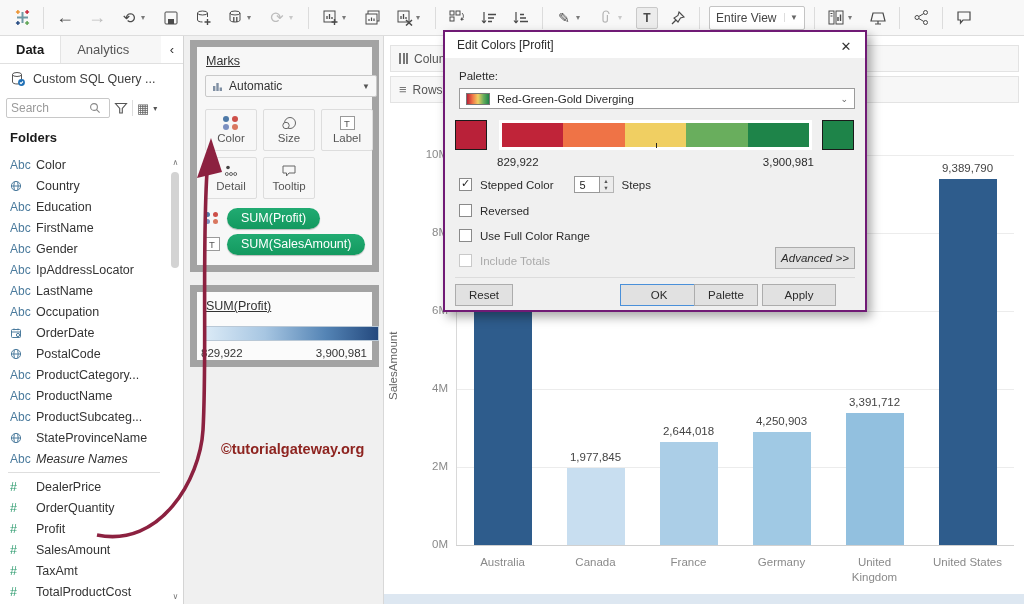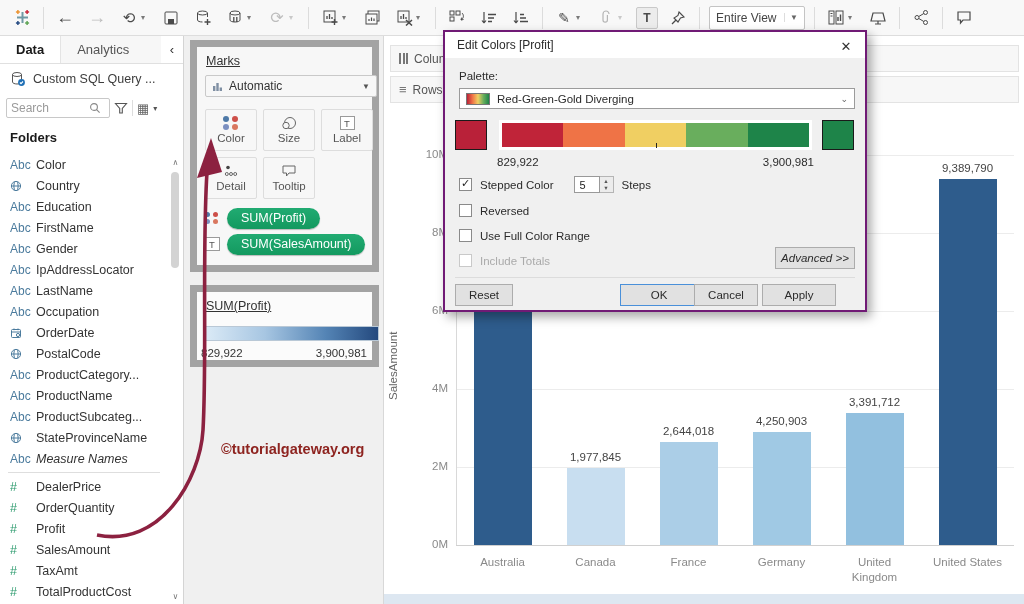--- a/index.html
+++ b/index.html
@@ -641,15 +641,15 @@
   </div>
   <div class="cbrow" style="top:221px;">
     <span class="cb disabled"></span>
     <span class="cap disabled">Include Totals</span>
   </div>
   <button class="win-btn" style="left:330px;top:215px;width:80px;font-style:italic;">Advanced &gt;&gt;</button>
 
   <div class="dlg-divider"></div>
   <button class="win-btn" style="left:10px;top:252px;width:58px;">Reset</button>
   <button class="win-btn default" style="left:175px;top:252px;width:78px;">OK</button>
-  <button class="win-btn" style="left:249px;top:252px;width:64px;">Cancel</button>
+  <button class="win-btn" style="left:249px;top:252px;width:64px;">Palette</button>
   <button class="win-btn" style="left:317px;top:252px;width:74px;">Apply</button>
 </div>
 
 </body></html>

